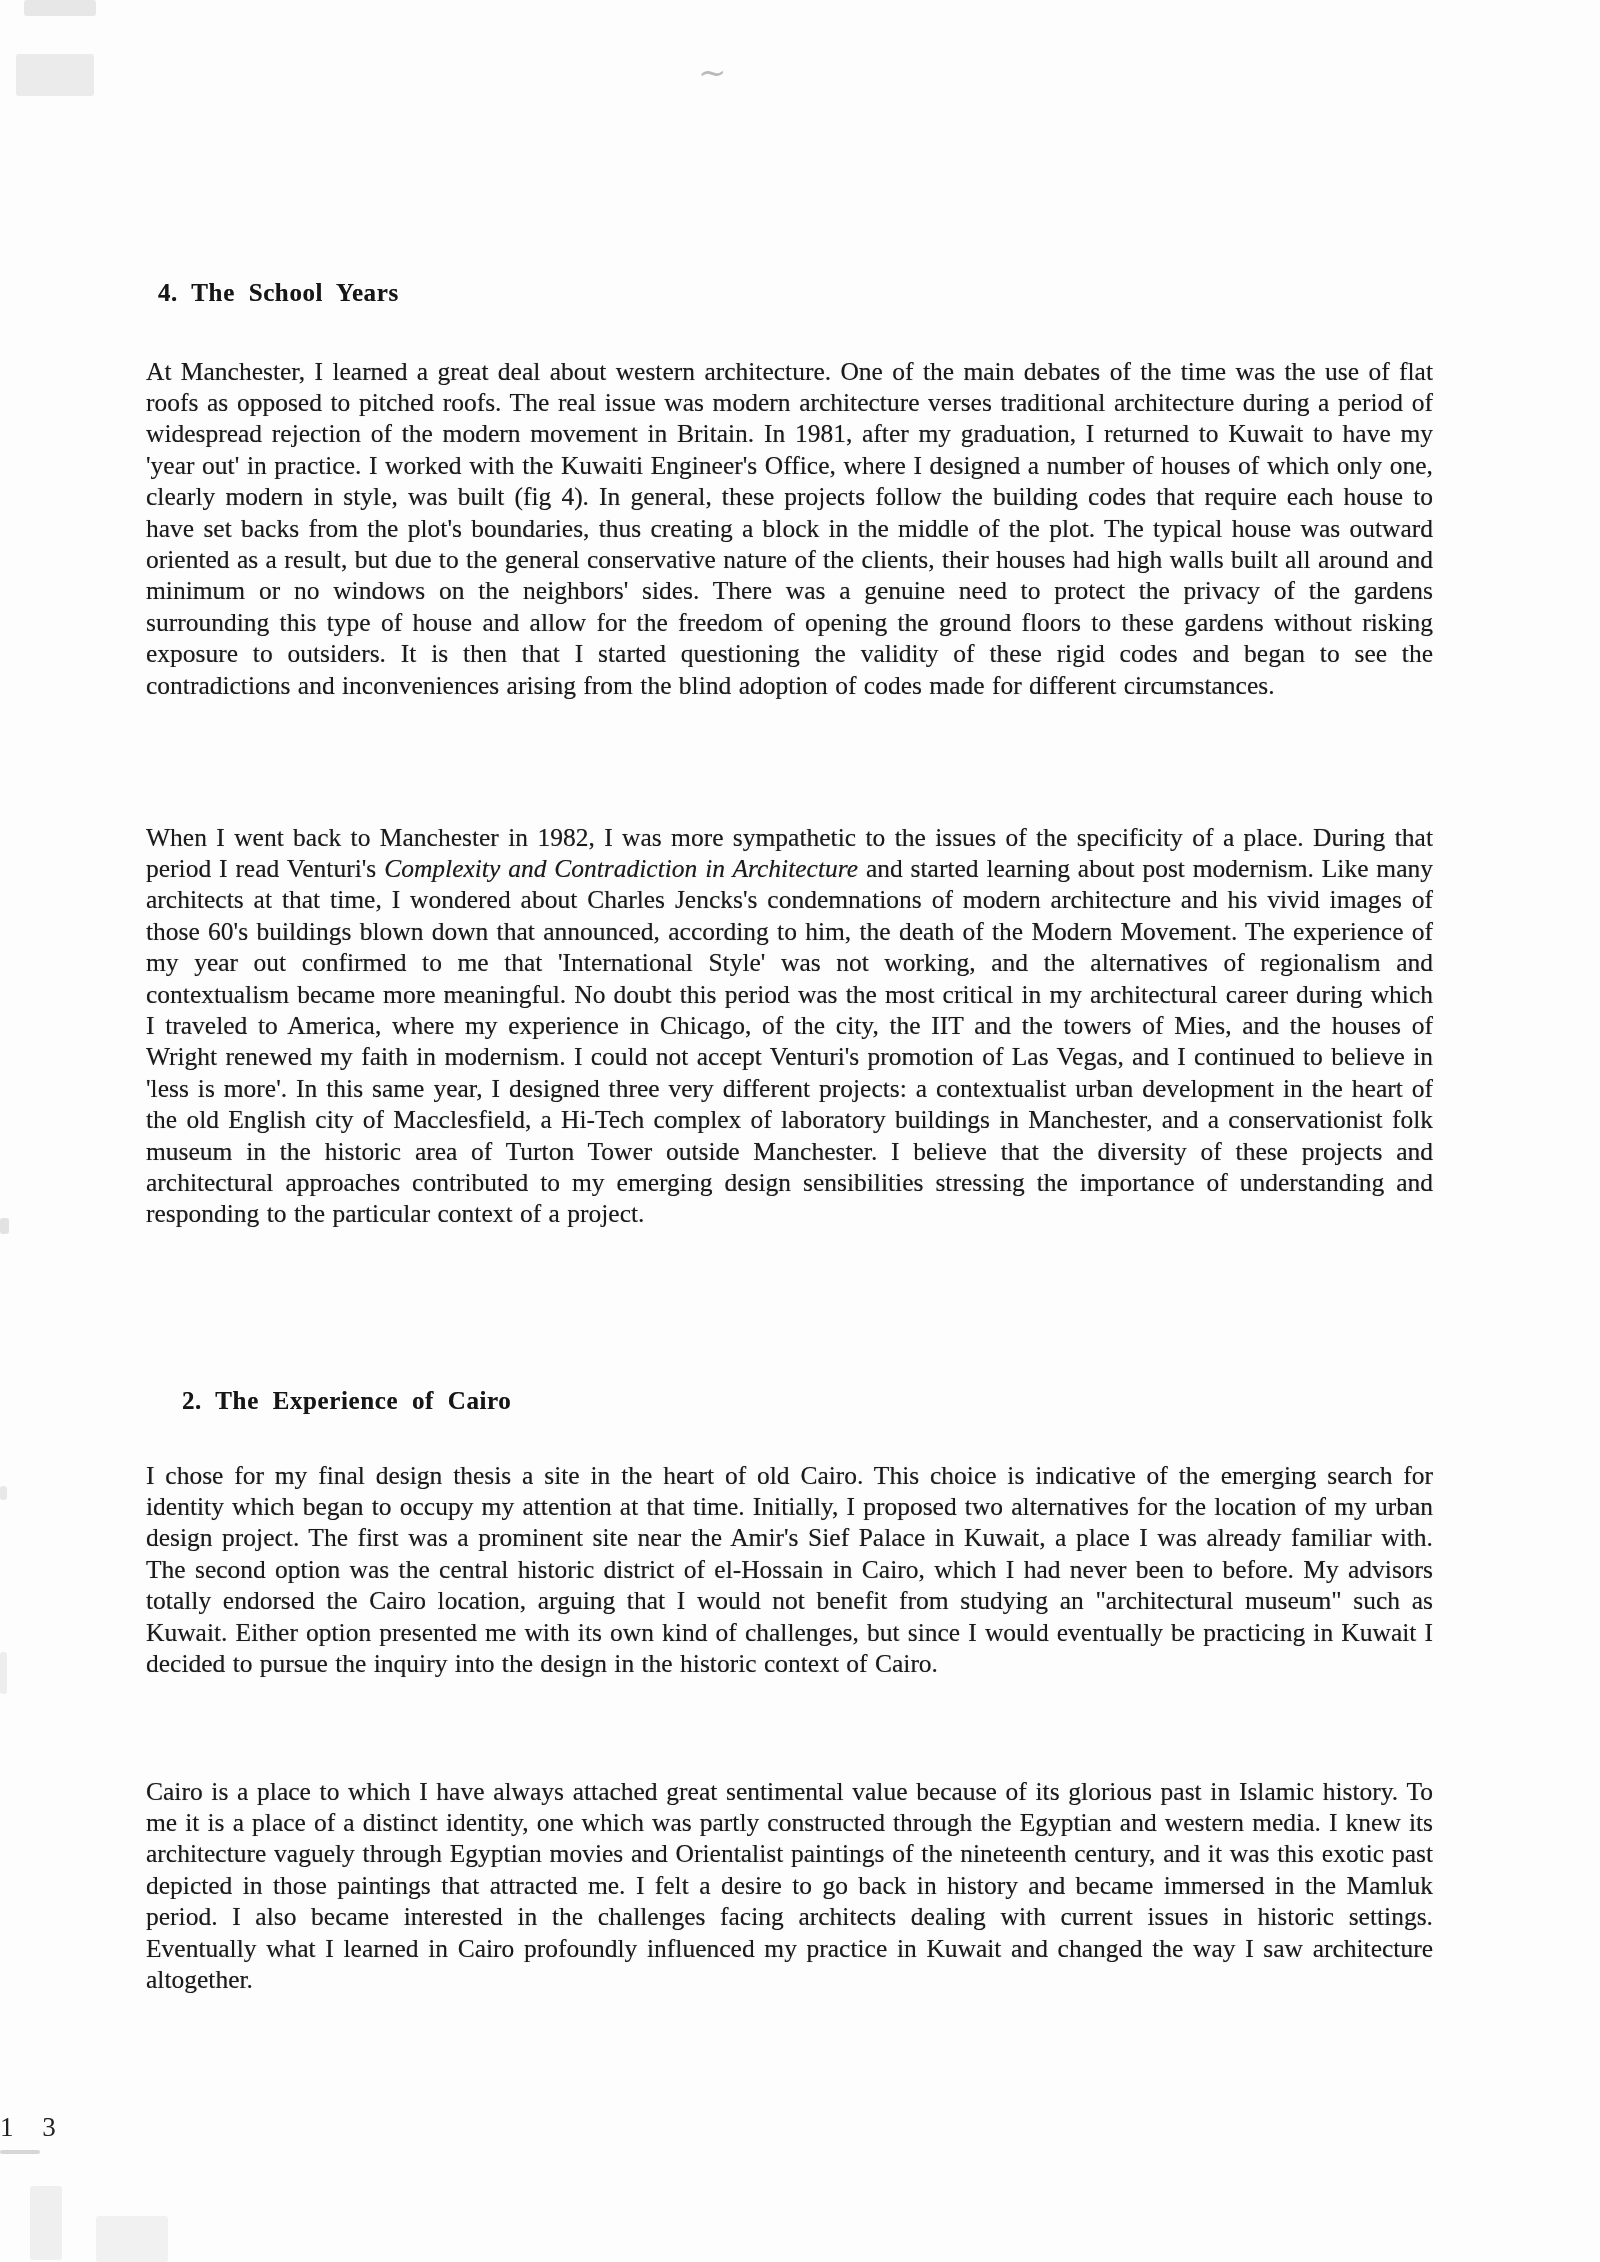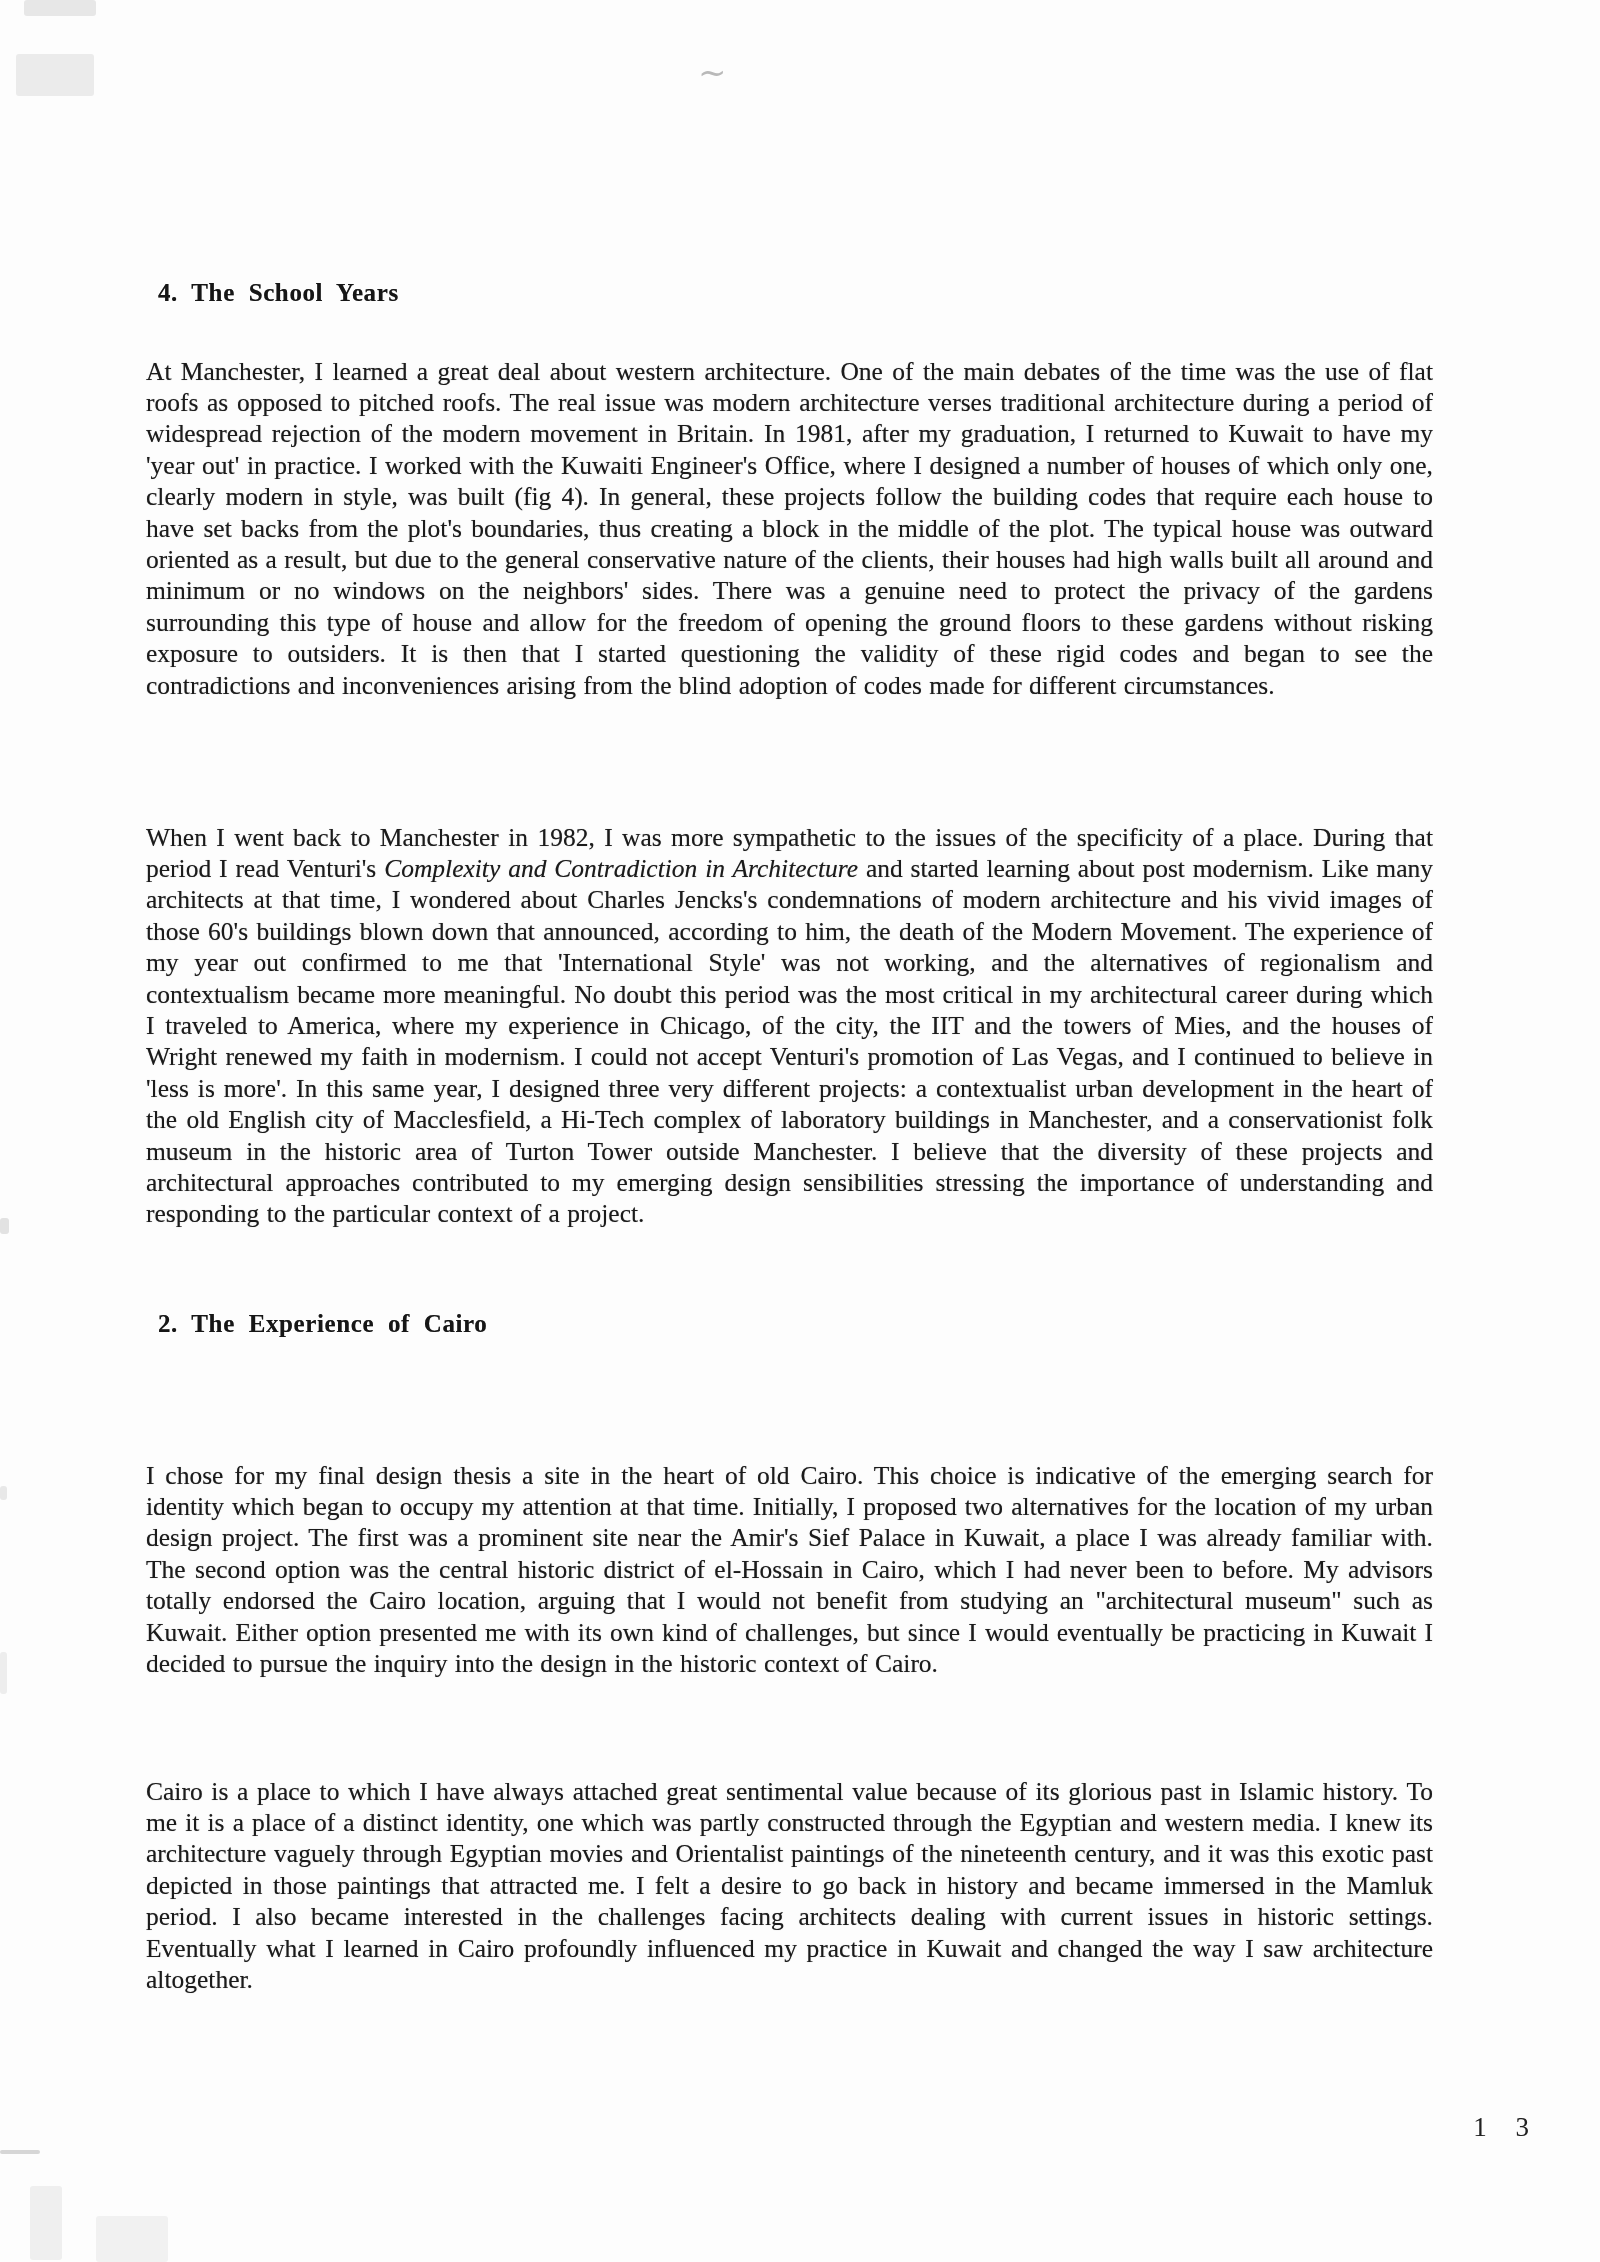--- a/index.html
+++ b/index.html
@@ -40,21 +40,21 @@
   }
   .doc-para .italic {
     font-style: italic;
     margin-top: 39px;
   }
   .page-number {
     position: absolute;
     left: 0;
     top: 2112px;
     width: 1540px;
-    text-align: right;
+    text-align: left;
     font-size: 27px;
     letter-spacing: 11px;
     color: #222222;
   }
   
   .artifact {
     position: absolute;
     border-radius: 3px;
   }
   .art-top-a    { left: 24px;  top: 0px;     width: 72px; height: 16px; background: #e7e7e7; }
@@ -88,21 +88,21 @@
   <div class="artifact art-bot-b"></div>
   <div class="artifact art-bot-c"></div>
   <div class="tilde-mark">~</div>
 
   <h2 class="doc-heading" style="top: 258px;">4.  The School Years</h2>
 
   <p class="doc-para" style="top: 330px;">At Manchester, I learned a great deal about western architecture. One of the main debates of the time was the use of flat roofs as opposed to pitched roofs. The real issue was modern architecture verses traditional architecture during a period of widespread rejection of the modern movement in Britain. In 1981, after my graduation, I returned to Kuwait to have my 'year out' in practice. I worked with the Kuwaiti Engineer's Office, where I designed a number of houses of which only one, clearly modern in style, was built (fig 4). In general, these projects follow the building codes that require each house to have set backs from the plot's boundaries, thus creating a block in the middle of the plot. The typical house was outward oriented as a result, but due to the general conservative nature of the clients, their houses had high walls built all around and minimum or no windows on the neighbors' sides. There was a genuine need to  protect the privacy of the gardens surrounding this type of house and allow for the freedom of opening the ground floors to these gardens without risking exposure to outsiders. It is then that I started questioning the validity of these rigid codes and began to see the contradictions and inconveniences arising from the blind adoption of codes made for different circumstances.</p>
 
   <p class="doc-para" style="top: 796px;"><span>When I went back to Manchester in 1982, I was more sympathetic to the issues of the specificity of a place. During that period I read Venturi's </span><span class="italic">Complexity and Contradiction in Architecture</span><span> and started learning about post modernism. Like many architects at that time, I wondered about Charles Jencks's condemnations of modern architecture and his vivid images of those 60's buildings blown down that announced, according to him, the death of the Modern Movement. The experience of my year out confirmed to me that 'International Style' was not working, and the alternatives of regionalism and contextualism became more meaningful. No doubt this period was the most critical in my architectural career during which  I traveled to America, where my experience in Chicago, of the city, the IIT and the towers of Mies, and the houses of Wright renewed my faith in modernism. I could not accept Venturi's promotion of Las Vegas, and I continued to believe in 'less is more'. In this same year, I designed three very different projects: a contextualist urban development in the heart of the old English city of Macclesfield, a Hi-Tech complex of laboratory buildings in Manchester, and a conservationist folk museum in the historic area of Turton Tower outside Manchester. I believe that the diversity of these projects and architectural approaches contributed to my emerging design sensibilities stressing the importance of understanding and responding to the particular context of a project.</span></p>
 
-  <h2 class="doc-heading" style="top: 1289px;">2.  The Experience of Cairo</h2>
+  <h2 class="doc-heading" style="top: 1366px; margin-left: 24px;">2.  The Experience of Cairo</h2>
 
   <p class="doc-para" style="top: 1434px;">I chose for my final design thesis a site in the heart of old Cairo.  This choice is indicative of the emerging search for identity which began to occupy my attention at that time. Initially, I proposed two alternatives for the location of my urban design project. The first was a prominent site near the Amir's Sief Palace in Kuwait, a place I was already familiar with. The second option was the central historic district of el-Hossain in Cairo, which I had never been to before. My advisors totally endorsed the Cairo location, arguing that I would not benefit from studying an "architectural museum" such as Kuwait. Either option presented me with its own kind of challenges, but since I would eventually be practicing in Kuwait I decided to pursue the inquiry into the design in the historic context of Cairo.</p>
 
   <p class="doc-para" style="top: 1750px;">Cairo is a place to which I have always attached great sentimental value because of its glorious past in Islamic history. To me it is a place of a distinct identity, one which was partly constructed through the Egyptian and western media. I knew its architecture vaguely through Egyptian movies and Orientalist paintings of the nineteenth century, and it was this exotic past depicted in those paintings that attracted me. I felt a desire to go back in history and became immersed in the Mamluk period. I also became interested in the challenges facing architects dealing with current issues in historic settings. Eventually what I learned in Cairo profoundly influenced my practice in Kuwait and changed the way I saw architecture altogether.</p>
 
   <div class="page-number">1 3</div>
 
 </div>
 
 </body></html>

